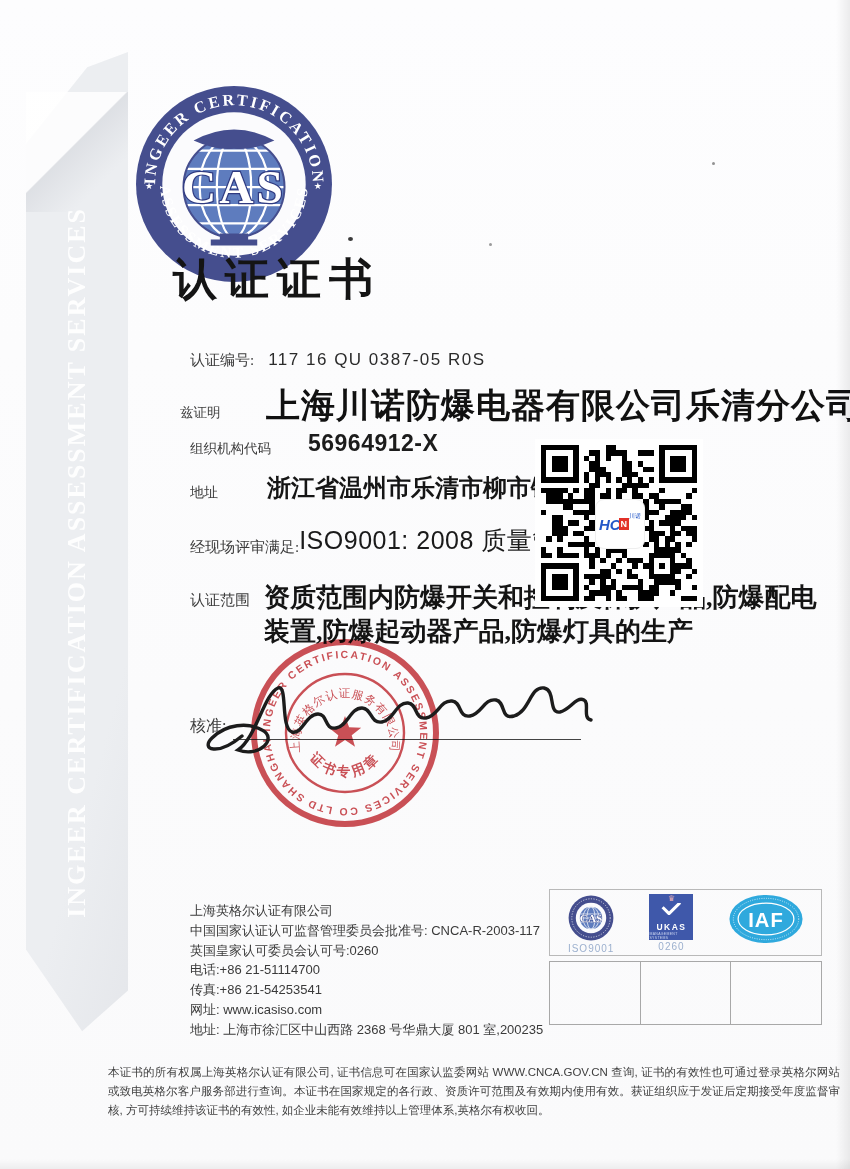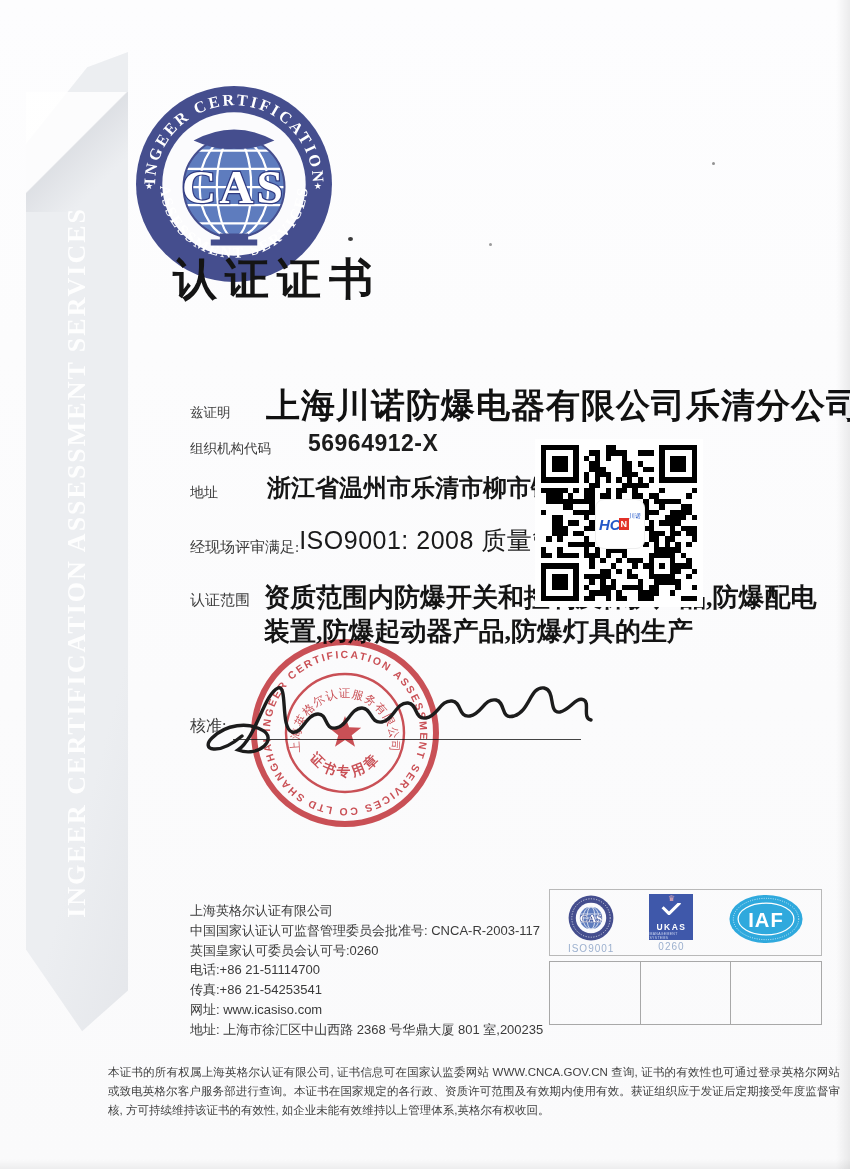--- a/index.html
+++ b/index.html
@@ -23,21 +23,21 @@
   
   .cas-seal{position:absolute;left:133px;top:83px;width:202px;height:202px;}
   .title{position:absolute;left:173px;top:250px;font-family:"Liberation Serif","DejaVu Serif",serif;
         font-weight:bold;font-size:44px;letter-spacing:8px;color:#141414;}
   .speck{position:absolute;background:#3a3a3a;border-radius:50%;}
   
   .lbl{font-family:"Liberation Serif","DejaVu Serif",serif;color:#3c3c3c;}
   .row-certno{position:absolute;left:190px;top:350px;display:flex;align-items:baseline;gap:14px;}
   .row-certno .lbl{font-size:15px;}
   .row-certno .val{font-size:17px;letter-spacing:1.5px;color:#2b2b2b;}
-  .lbl-certify{position:absolute;left:190px;top:404px;font-size:13.5px;}
+  .lbl-certify{position:absolute;left:180px;top:404px;font-size:13.5px;}
   .company{position:absolute;left:266px;top:383px;font-family:"Liberation Serif","DejaVu Serif",serif;
         font-weight:600;font-size:34px;letter-spacing:1px;color:#111;white-space:nowrap;}
   .lbl-orgcode{position:absolute;left:190px;top:440px;font-size:13.5px;}
   .val-orgcode{position:absolute;left:308px;top:430px;font-size:23px;font-weight:600;letter-spacing:.5px;color:#1c1c1c;}
   .lbl-addr{position:absolute;left:190px;top:484px;font-size:14px;}
   .val-addr{position:absolute;left:267px;top:472px;font-family:"Liberation Serif","DejaVu Serif",serif;
         font-weight:600;font-size:24px;letter-spacing:0;color:#151515;white-space:nowrap;}
   .row-std{position:absolute;left:190px;top:524px;display:flex;align-items:flex-end;}
   .lbl-std{font-size:15px;}
   .val-std{font-size:25px;color:#1a1a1a;letter-spacing:.5px;}
@@ -128,20 +128,24 @@
     <path d="M60,57 Q100,35 140,57 Q118,67 100,65 Q82,67 60,57 Z" fill="#454e8e"></path>
     <path d="M86,149 h28 v6 h9 v6 H77 v-6 h9 Z" fill="#454e8e"></path>
     <text x="100" y="119" text-anchor="middle" font-size="47" font-weight="bold" letter-spacing="3" fill="#ffffff" stroke="#2f3a80" stroke-width="2.4" paint-order="stroke" font-family="Liberation Serif, DejaVu Serif, serif">CAS</text>
   </svg>
 
   <div class="title">认证证书</div>
   <div class="speck" style="left:348px;top:237px;width:5px;height:4px;"></div>
   <div class="speck" style="left:489px;top:243px;width:3px;height:3px;opacity:.5;"></div>
   <div class="speck" style="left:712px;top:162px;width:3px;height:3px;opacity:.55;"></div>
 
+  <div class="row-certno">
+    <span class="lbl">认证编号:</span>
+    <span class="val">117 16 QU 0387-05 R0S</span>
+  </div>
 
   <div class="lbl lbl-certify">兹证明</div>
   <div class="company">上海川诺防爆电器有限公司乐清分公司</div>
 
   <div class="lbl lbl-orgcode">组织机构代码</div>
   <div class="val-orgcode">56964912-X</div>
 
   <div class="lbl lbl-addr">地址</div>
   <div class="val-addr">浙江省温州市乐清市柳市镇</div>
 

